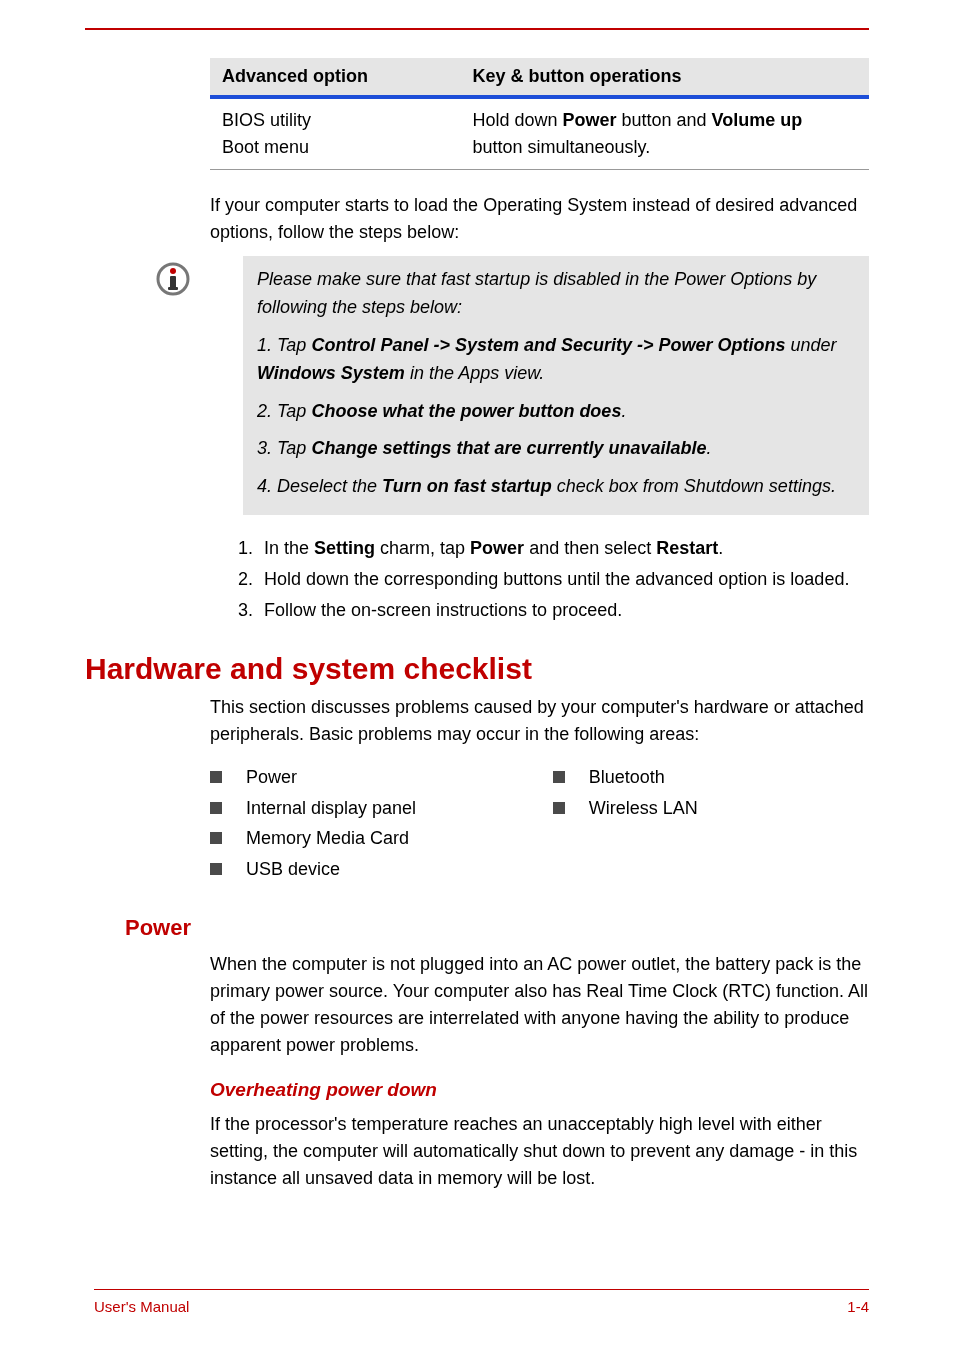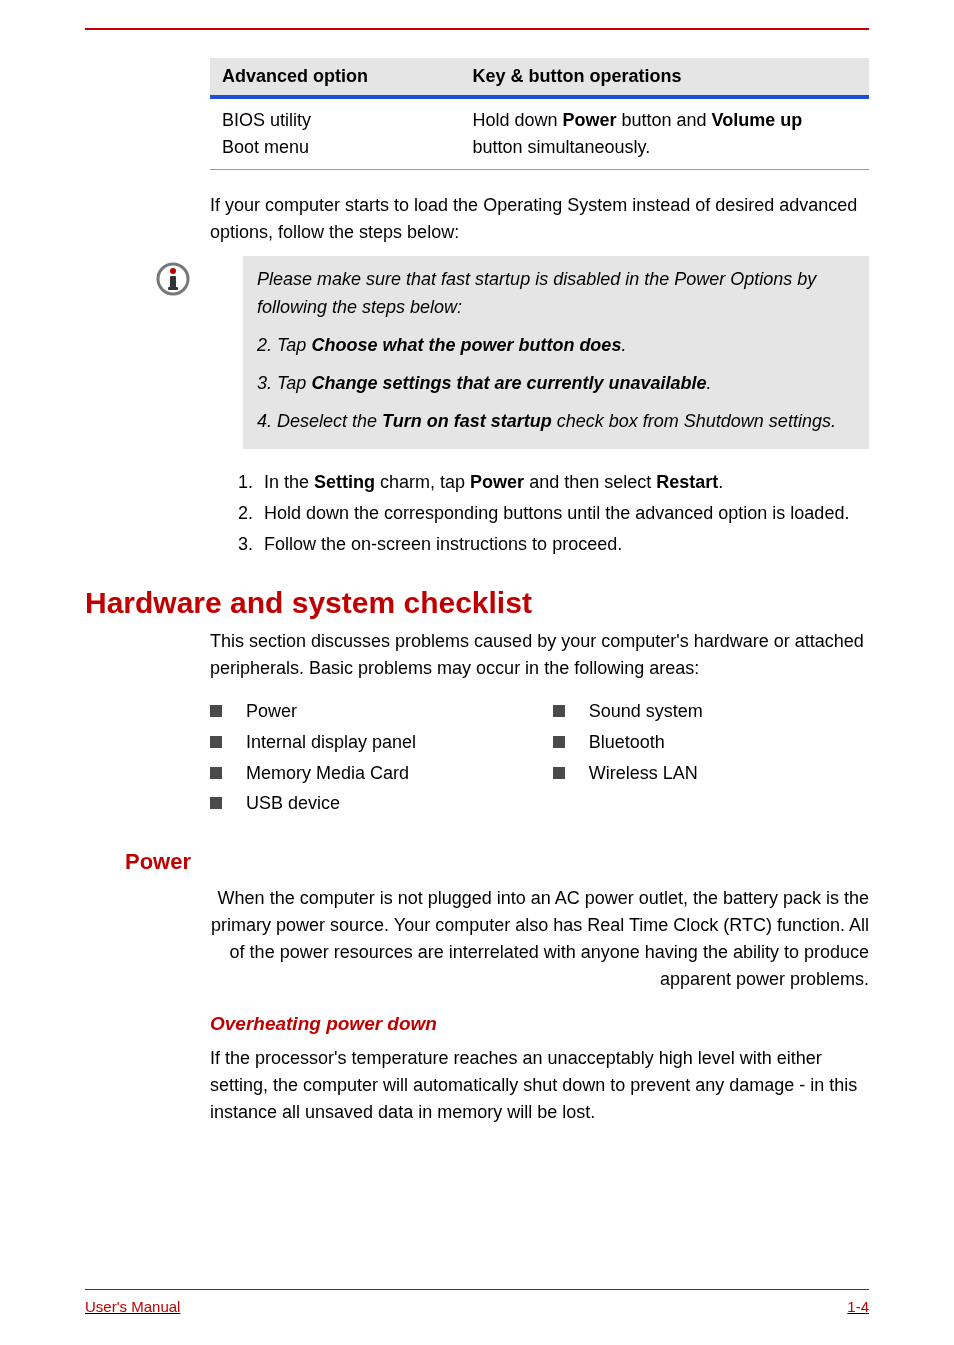--- a/index.html
+++ b/index.html
@@ -139,24 +139,23 @@
       background: #4a4a4a;
       margin-right: 24px;
       margin-top: 9px;
       flex-shrink: 0;
     }
     .col-left { width: 52%; }
     .col-right { width: 48%; }
     .footer {
       position: absolute;
       bottom: 0;
-      left: 0;
+      left: 9px;
       right: 0;
       padding: 8px 85px 30px 85px;
-      text-decoration: underline;
     }
     .footer-rule {
       border-top: 1px solid #c00000;
       margin-bottom: 8px;
     }
     .footer-row {
       display: flex;
       justify-content: space-between;
       color: #c00000;
       font-size: 15px;
@@ -198,20 +197,23 @@
       <svg width="34" height="34" viewBox="0 0 34 34">
         <circle cx="17" cy="17" r="15" fill="none" stroke="#777" stroke-width="3"></circle>
         <circle cx="17" cy="9" r="3" fill="#c00000"></circle>
         <rect x="14" y="14" width="6" height="12" fill="#333" rx="1"></rect>
         <rect x="12" y="25" width="10" height="3" fill="#333" rx="1"></rect>
       </svg>
     </div>
     <div class="note-content">
       <p>Please make sure that fast startup is disabled in the Power Options by following the steps below:</p>
       <p>
+        <span>1. Tap </span><span class="b">Control Panel -&gt; System and Security -&gt; Power Options</span><span> under </span><span class="b">Windows System</span><span> in the Apps view.</span>
+      </p>
+      <p>
         <span>2. Tap </span><span class="b">Choose what the power button does</span><span>.</span>
       </p>
       <p>
         <span>3. Tap </span><span class="b">Change settings that are currently unavailable</span><span>.</span>
       </p>
       <p>
         <span>4. Deselect the </span><span class="b">Turn on fast startup</span><span> check box from Shutdown settings.</span>
       </p>
     </div>
   </div>
@@ -242,35 +244,31 @@
           <span>Memory Media Card</span>
         </li>
       <li>
           <span class="sq"></span>
           <span>USB device</span>
         </li>
     </ul>
     <ul class="col-right">
       <li>
           <span class="sq"></span>
-          <span>Sound system</span>
-        </li>
-      <li>
-          <span class="sq"></span>
           <span>Bluetooth</span>
         </li>
       <li>
           <span class="sq"></span>
           <span>Wireless LAN</span>
         </li>
     </ul>
   </div>
 
   <h2 class="subsection">Power</h2>
-  <p class="body-text" style="margin-top:8px;text-align:right;">When the computer is not plugged into an AC power outlet, the battery pack is the primary power source. Your computer also has Real Time Clock (RTC) function. All of the power resources are interrelated with anyone having the ability to produce apparent power problems.</p>
+  <p class="body-text" style="margin-top:8px;">When the computer is not plugged into an AC power outlet, the battery pack is the primary power source. Your computer also has Real Time Clock (RTC) function. All of the power resources are interrelated with anyone having the ability to produce apparent power problems.</p>
 
   <h3 class="subsub">Overheating power down</h3>
   <p class="body-text" style="margin-top:8px;">If the processor's temperature reaches an unacceptably high level with either setting, the computer will automatically shut down to prevent any damage - in this instance all unsaved data in memory will be lost.</p>
 
 </div>
 
 <div class="footer">
   <div class="footer-rule"></div>
   <div class="footer-row">
     <span>User's Manual</span>

